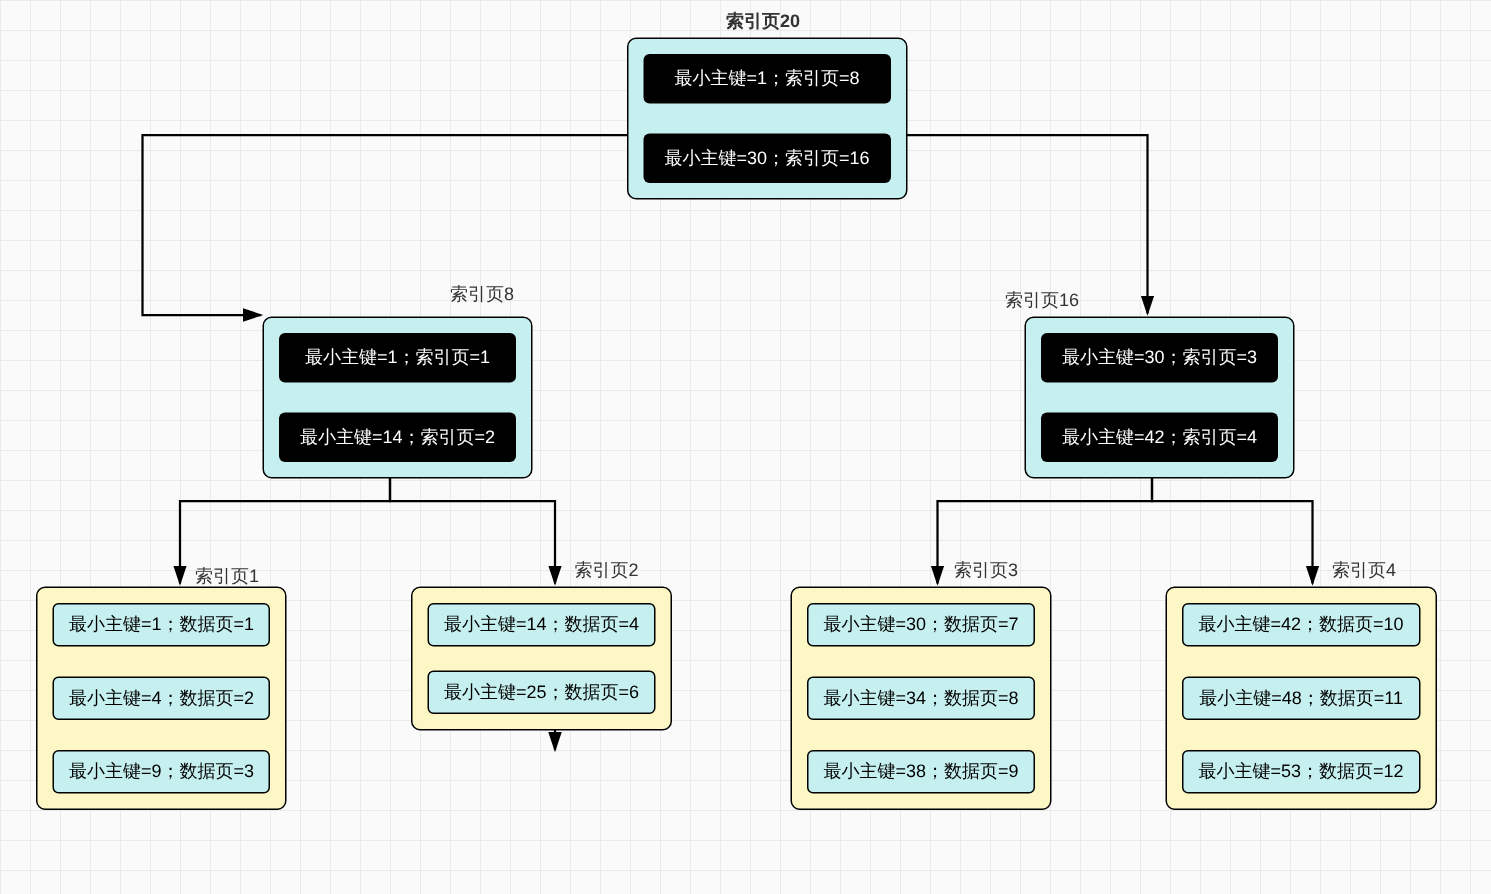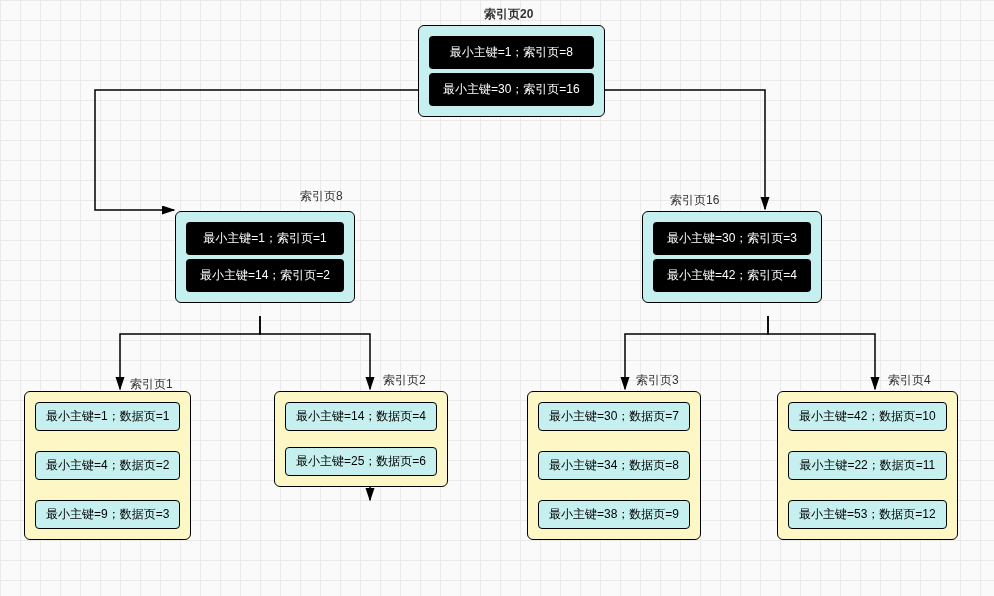--- a/index.html
+++ b/index.html
@@ -23,21 +23,21 @@
   white-space: nowrap;
 }
 .idx-node {
   position: absolute;
   background: #c6f0ef;
   border: 1.5px solid #000;
   border-radius: 6px;
   padding: 10px;
   display: flex;
   flex-direction: column;
-  gap: 4px;
+  gap: 20px;
 }
 .idx-entry {
   background: #000;
   color: #fff;
   border-radius: 4px;
   padding: 8px 14px;
   font-size: 12px;
   text-align: center;
   white-space: nowrap;
 }
@@ -108,21 +108,21 @@
   <div class="idx-entry">最小主键=30；索引页=16</div>
 </div>
 
 <div class="label-title" style="left:300px; top:188px;">索引页8</div>
 <div class="idx-node" style="left:175px; top:211px;">
   <div class="idx-entry">最小主键=1；索引页=1</div>
   <div class="idx-entry">最小主键=14；索引页=2</div>
 </div>
 
 <div class="label-title" style="left:670px; top:192px;">索引页16</div>
-<div class="idx-node" style="left:642px; top:211px;">
+<div class="idx-node" style="left:683px; top:211px;">
   <div class="idx-entry">最小主键=30；索引页=3</div>
   <div class="idx-entry">最小主键=42；索引页=4</div>
 </div>
 
 <div class="label-title" style="left:130px; top:376px;">索引页1</div>
 <div class="leaf-node" style="left:24px; top:391px;">
   <div class="leaf-entry">最小主键=1；数据页=1</div>
   <div class="leaf-entry">最小主键=4；数据页=2</div>
   <div class="leaf-entry">最小主键=9；数据页=3</div>
 </div>
@@ -136,15 +136,15 @@
 <div class="label-title" style="left:636px; top:372px;">索引页3</div>
 <div class="leaf-node" style="left:527px; top:391px;">
   <div class="leaf-entry">最小主键=30；数据页=7</div>
   <div class="leaf-entry">最小主键=34；数据页=8</div>
   <div class="leaf-entry">最小主键=38；数据页=9</div>
 </div>
 
 <div class="label-title" style="left:888px; top:372px;">索引页4</div>
 <div class="leaf-node" style="left:777px; top:391px;">
   <div class="leaf-entry">最小主键=42；数据页=10</div>
-  <div class="leaf-entry">最小主键=22；数据页=11</div>
+  <div class="leaf-entry">最小主键=48；数据页=11</div>
   <div class="leaf-entry">最小主键=53；数据页=12</div>
 </div>
 
 </body></html>

